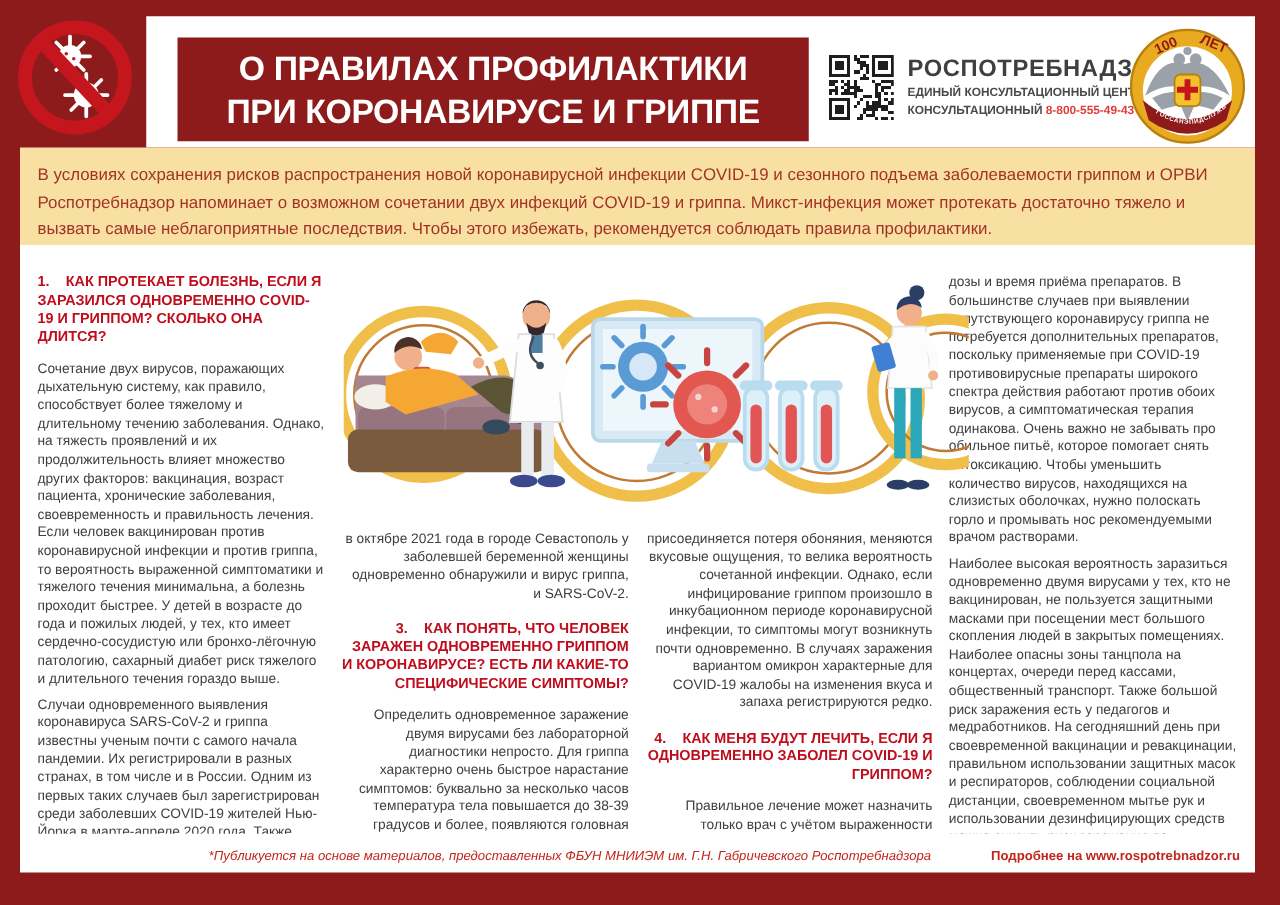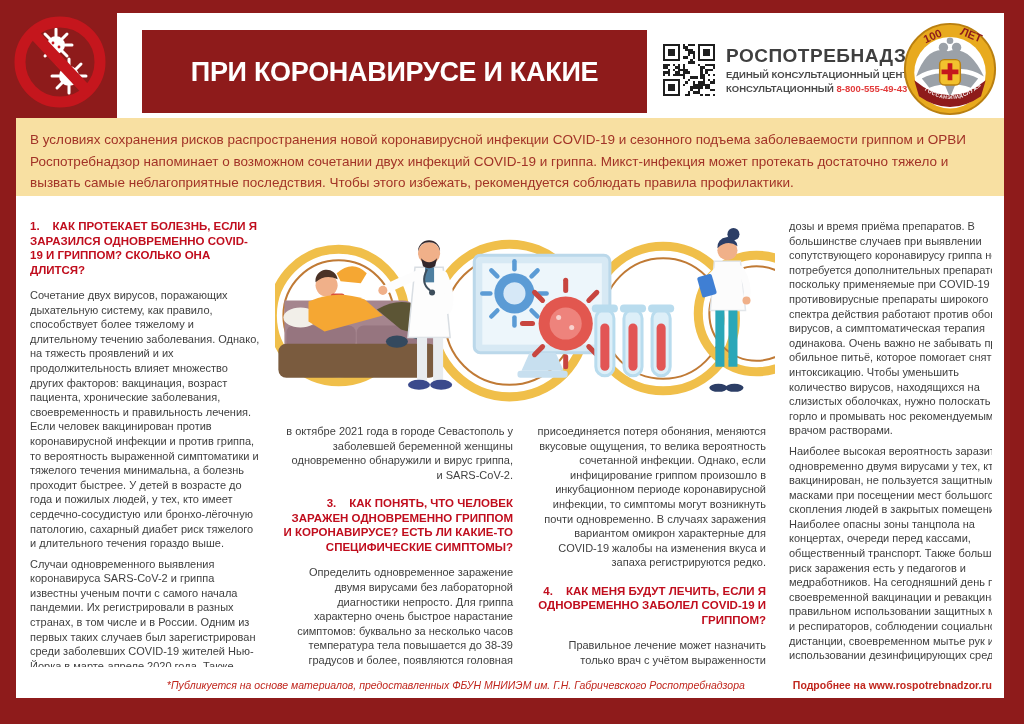--- a/index.html
+++ b/index.html
@@ -21,21 +21,21 @@
   .agency-name{font-size:19px;font-weight:bold;color:#3f3f3f;letter-spacing:0.5px;}
   .agency-sub{font-size:9.5px;font-weight:bold;color:#4a4a4a;line-height:12px;margin-top:2px;}
   .agency-sub .phone{color:#E23B3B;}
   .emblem{position:absolute;left:786px;top:9px;width:94px;height:94px;}
   .intro-band{
     position:absolute;left:16px;top:118px;width:988px;height:78px;background:#F8E0A2;
     box-sizing:border-box;padding:11px 26px 0 14px;
   }
   .intro-band p{margin:0;color:#A23327;font-size:13.5px;line-height:21.5px;font-weight:500;}
   .main{position:absolute;left:16px;top:196px;width:988px;height:502px;background:#ffffff;}
-  .cols{position:absolute;left:14px;top:9px;width:962px;height:462px;display:flex;gap:23px;overflow:hidden;}
+  .cols{position:absolute;left:14px;top:9px;width:962px;height:462px;display:flex;gap:13px;overflow:hidden;}
   .col{width:230px;flex:0 0 230px;}
   .col.pad-ill{padding-top:219px;box-sizing:border-box;text-align:right;}
   .qh{color:#C00D1D;font-size:11.5px;font-weight:bold;line-height:14.5px;margin:14px 0 11px;}
   .qh .num{margin-right:13px;}
   .col p{color:#3F3F3F;font-size:11px;line-height:14.6px;margin:0 0 6px;}
   .illustration{position:absolute;left:245px;top:0;width:500px;height:219px;}
   .foot{
     position:absolute;left:0;right:12px;bottom:7px;display:flex;justify-content:flex-end;gap:48px;
     font-size:10.5px;color:#C0261D;align-items:baseline;
   }
@@ -77,21 +77,22 @@
         <circle cx="54" cy="59" r="1.5"></circle>
           <circle cx="60" cy="65" r="1.5"></circle>
       </g>
       <circle cx="48" cy="48" r="40" fill="none" stroke="#C5161D" stroke-width="11"></circle>
       <line x1="21" y1="19" x2="76" y2="78" stroke="#C5161D" stroke-width="11"></line>
     </svg>
   </div>
 
   <div class="white-band">
     <div class="title-box">
-      <div class="title-line">ПРИ КОРОНАВИРУСЕ И КАКИЕ</div>
+      <div class="title-line">О ПРАВИЛАХ ПРОФИЛАКТИКИ</div>
+      <div class="title-line">ПРИ КОРОНАВИРУСЕ И ГРИППЕ</div>
     </div>
     <div class="agency">
       <svg class="qr" viewBox="0 0 21 21" shape-rendering="crispEdges">
           <rect x="8" y="0" width="1" height="1" fill="#1e1e1e"></rect>
           <rect x="10" y="0" width="1" height="1" fill="#1e1e1e"></rect>
           <rect x="11" y="0" width="1" height="1" fill="#1e1e1e"></rect>
           <rect x="12" y="0" width="1" height="1" fill="#1e1e1e"></rect>
           <rect x="8" y="1" width="1" height="1" fill="#1e1e1e"></rect>
           <rect x="9" y="1" width="1" height="1" fill="#1e1e1e"></rect>
           <rect x="9" y="2" width="1" height="1" fill="#1e1e1e"></rect>

